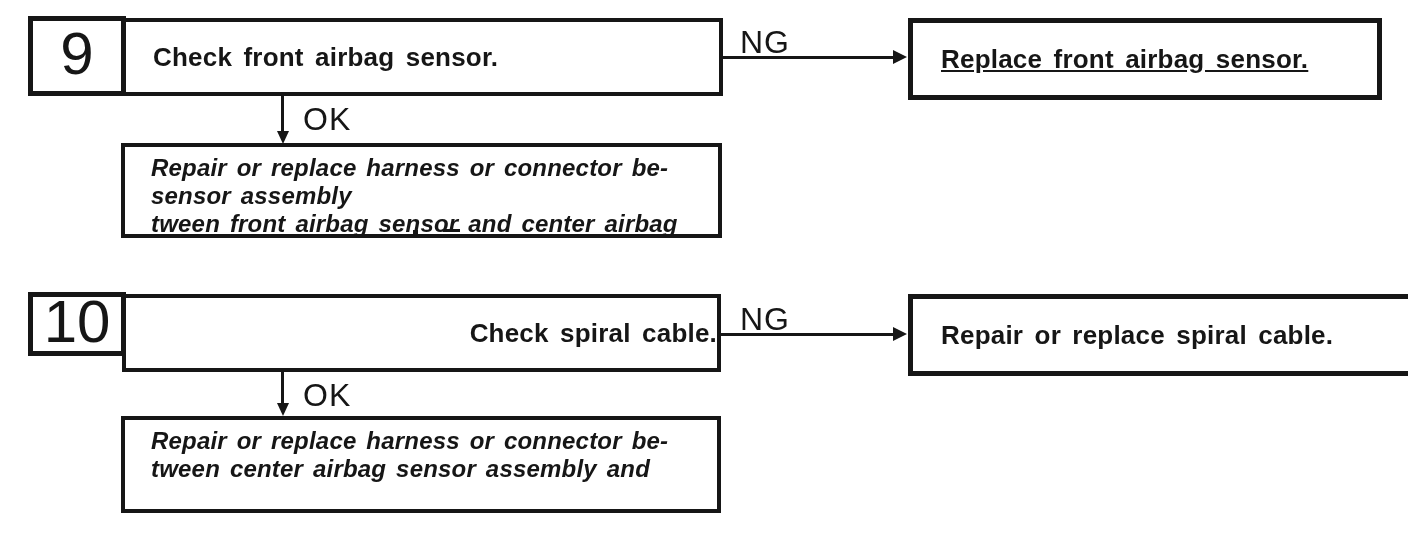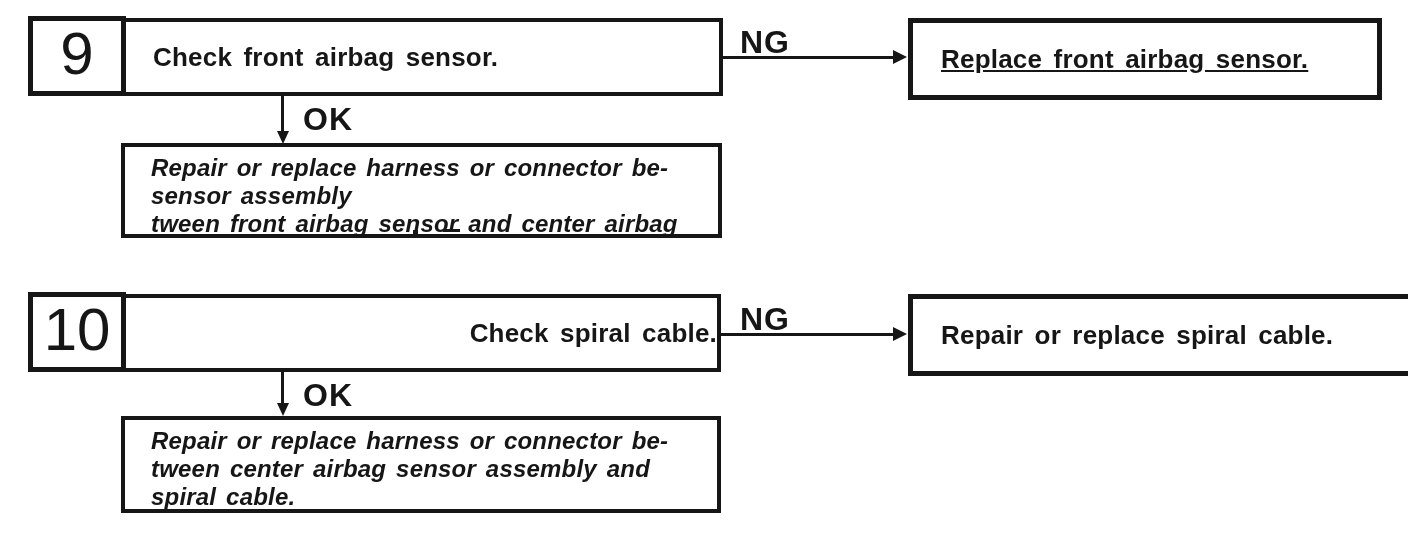--- a/index.html
+++ b/index.html
@@ -49,21 +49,21 @@
     font-size: 24px;
     font-weight: 700;
     line-height: 28px;
     word-spacing: 3px;
     letter-spacing: 0.2px;
     white-space: nowrap;
   }
   .edge-label {
     position: absolute;
     font-size: 32px;
-    font-weight: 700;
+    font-weight: 400;
     letter-spacing: 1px;
     line-height: 1.15;
   }
   .hline { position: absolute; height: 3px; background: var(--ink); }
   .vline { position: absolute; width: 3px; background: var(--ink); }
   .arrow-right {
     position: absolute; width: 0; height: 0;
     border-top: 7px solid transparent;
     border-bottom: 7px solid transparent;
     border-left: 14px solid var(--ink);
@@ -101,37 +101,36 @@
   <div class="edge-label" style="left:303px; top:101px;">OK</div>
   <div class="multi-box" style="left:121px; top:143px; width:601px; height:95px;">
     <div class="multi-line">Repair or replace harness or connector be-</div>
     <div class="multi-line">sensor assembly</div>
     <div class="multi-line">tween front airbag sensor and center airbag</div>
   </div>
 
   <div class="speck" style="left:413px; top:230px; width:5px; height:4px;"></div>
   <div class="speck" style="left:443px; top:229px; width:17px; height:3px;"></div>
 
-  <div class="box num-box" style="left:28px; top:292px; width:98px; height:80px;">
+  <div class="box num-box" style="left:28px; top:292px; width:98px; height:64px;">
     <span>10</span>
   </div>
 
   <div class="box check-box" style="left:122px; top:294px; width:599px; height:78px;justify-content:flex-end;">
     <span class="body-text">Check spiral cable.</span>
   </div>
 
   <div class="edge-label" style="left:740px; top:301px;">NG</div>
   <div class="hline" style="left:721px; top:333px; width:174px;"></div>
   <div class="arrow-right" style="left:893px; top:327px;"></div>
   <div class="box result-box" style="left:908px; top:294px; width:535px; height:82px;">
     <span class="body-text">Repair or replace spiral cable.</span>
   </div>
 
   <div class="vline" style="left:281px; top:372px; height:33px;"></div>
   <div class="arrow-down" style="left:277px; top:403px;"></div>
   <div class="edge-label" style="left:303px; top:377px;">OK</div>
   <div class="multi-box" style="left:121px; top:416px; width:600px; height:97px;">
     <div class="multi-line">Repair or replace harness or connector be-</div>
     <div class="multi-line">tween center airbag sensor assembly and</div>
-    <div class="multi-line">spiral cable.</div>
   </div>
 
 </div>
 
 </body></html>

